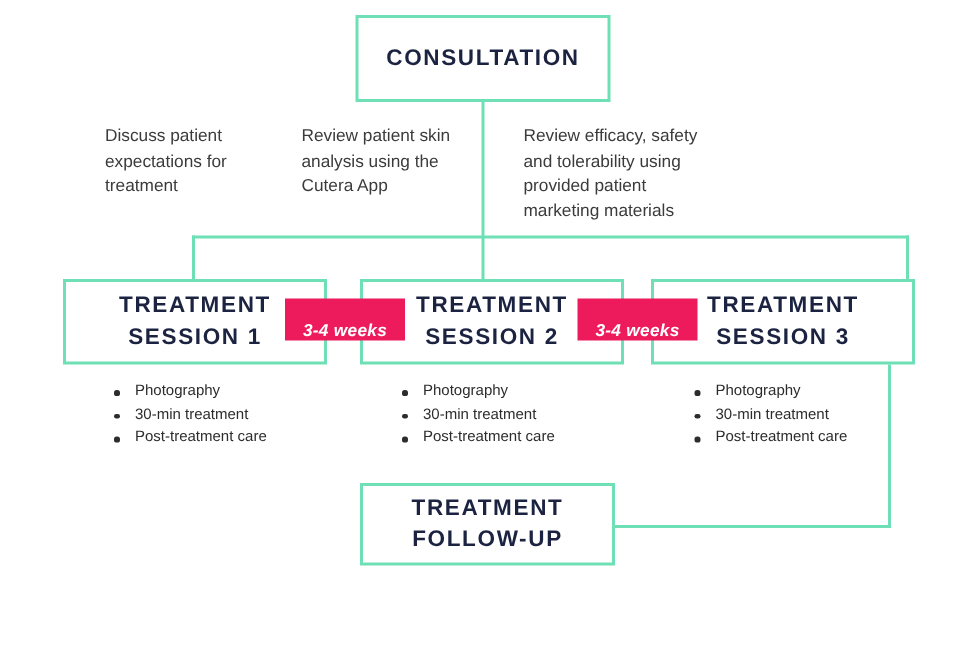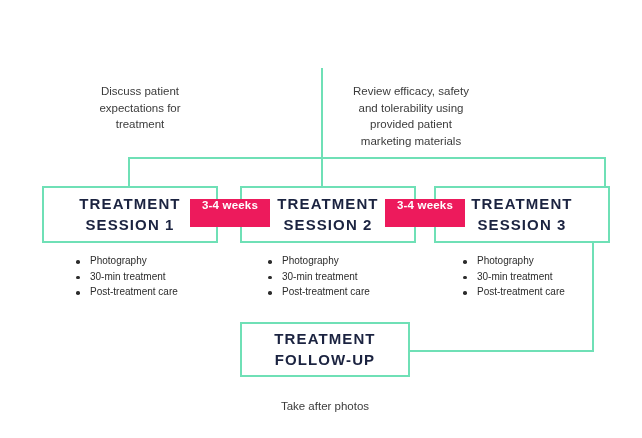--- a/index.html
+++ b/index.html
@@ -49,32 +49,32 @@
   
   .badge {
     position: absolute;
     box-sizing: border-box;
     background: #ED1A5C;
     color: #ffffff;
     font-size: 11.5px;
     font-weight: bold;
     letter-spacing: 0.2px;
     display: flex;
-    align-items: flex-start;
+    align-items: flex-end;
     justify-content: center;
     white-space: nowrap;
+    font-style: italic;
   }
 
   
   .note {
     position: absolute;
     color: #3B3B3B;
     font-size: 11.5px;
     line-height: 1.45;
-    text-align: center;
     white-space: pre-line;
   }
 
   
   .detail-list {
     position: absolute;
     margin: 0;
     padding: 0 0 0 18px;
     list-style: none;
     color: #2C2C2C;
@@ -116,25 +116,31 @@
   <div class="line h-line" style="left:128px; top:157px; width:478px;"></div>
 
   <div class="line v-line" style="left:128px; top:157px; height:31px;"></div>
 
   <div class="line v-line" style="left:604px; top:157px; height:31px;"></div>
 
   <div class="line v-line" style="left:592px; top:242px; height:110px;"></div>
 
   <div class="line h-line" style="left:409px; top:350px; width:185px;"></div>
 
+  <div class="node-box" style="left:237px; top:10px; width:170px; height:58px;">
+    <span class="node-title">CONSULTATION</span>
+  </div>
 
   <div class="note" style="left:70px; top:83px; width:140px;">Discuss patient
 expectations for
 treatment</div>
-  <div class="note" style="left:336px; top:83px; width:150px;">Review efficacy, safety
+  <div class="note" style="left:201px; top:83px; width:146px;">Review patient skin
+analysis using the
+Cutera App</div>
+  <div class="note" style="left:349px; top:83px; width:150px;">Review efficacy, safety
 and tolerability using
 provided patient
 marketing materials</div>
 
   <div class="node-box" style="left:42px; top:186px; width:176px; height:57px;">
     <span class="node-title">TREATMENT
 SESSION 1</span>
   </div>
 
   <div class="node-box" style="left:240px; top:186px; width:176px; height:57px;">
@@ -172,15 +178,14 @@
     <li>Photography</li>
     <li>30-min treatment</li>
     <li>Post-treatment care</li>
   </ul>
 
   <div class="node-box" style="left:240px; top:322px; width:170px; height:55px;">
     <span class="node-title">TREATMENT
 FOLLOW-UP</span>
   </div>
 
-  <div class="caption" style="left:240px; top:400px; width:170px;">Take after photos</div>
 
 </div>
 
 </body></html>

